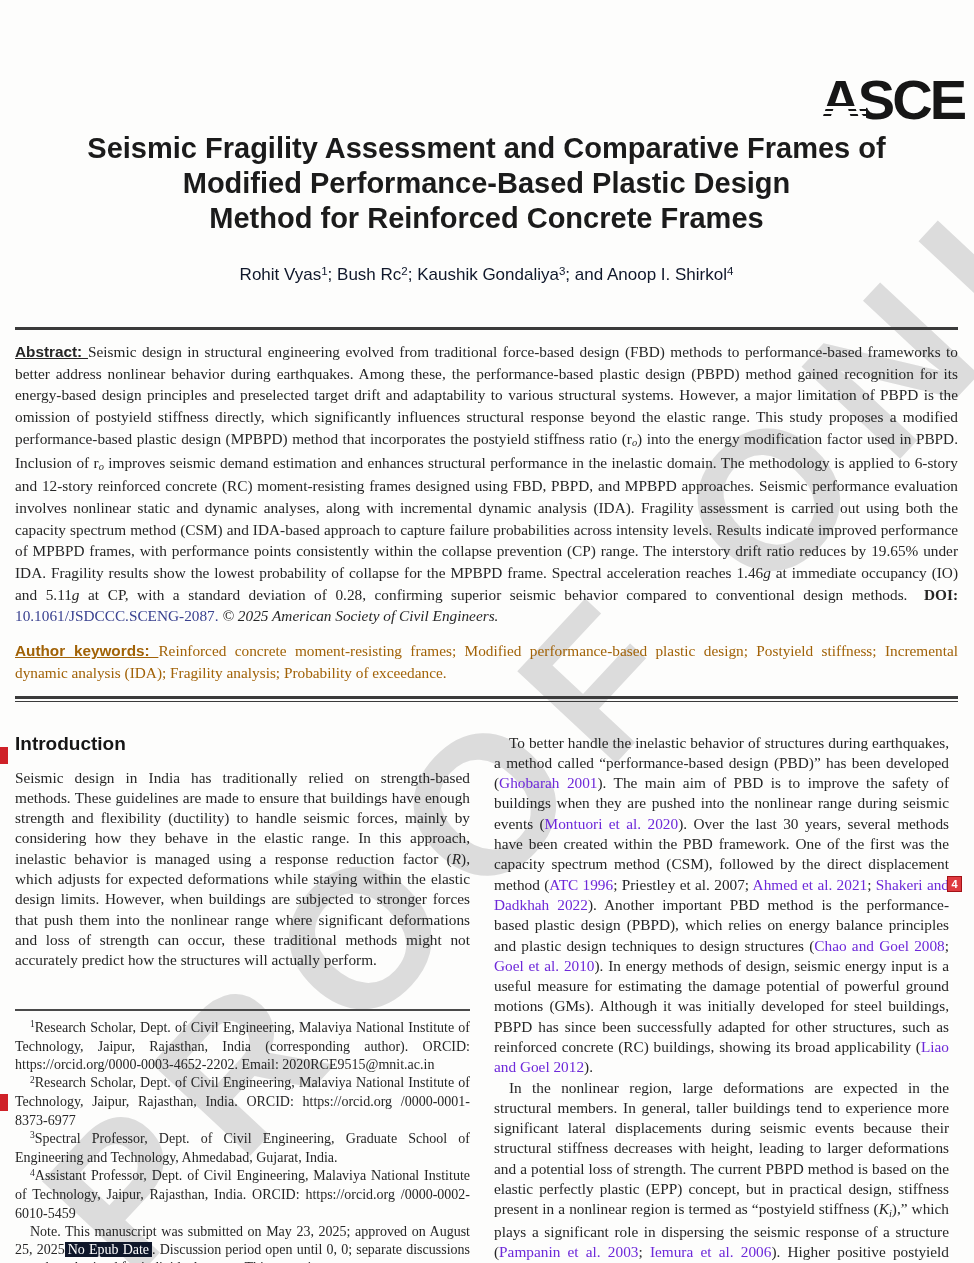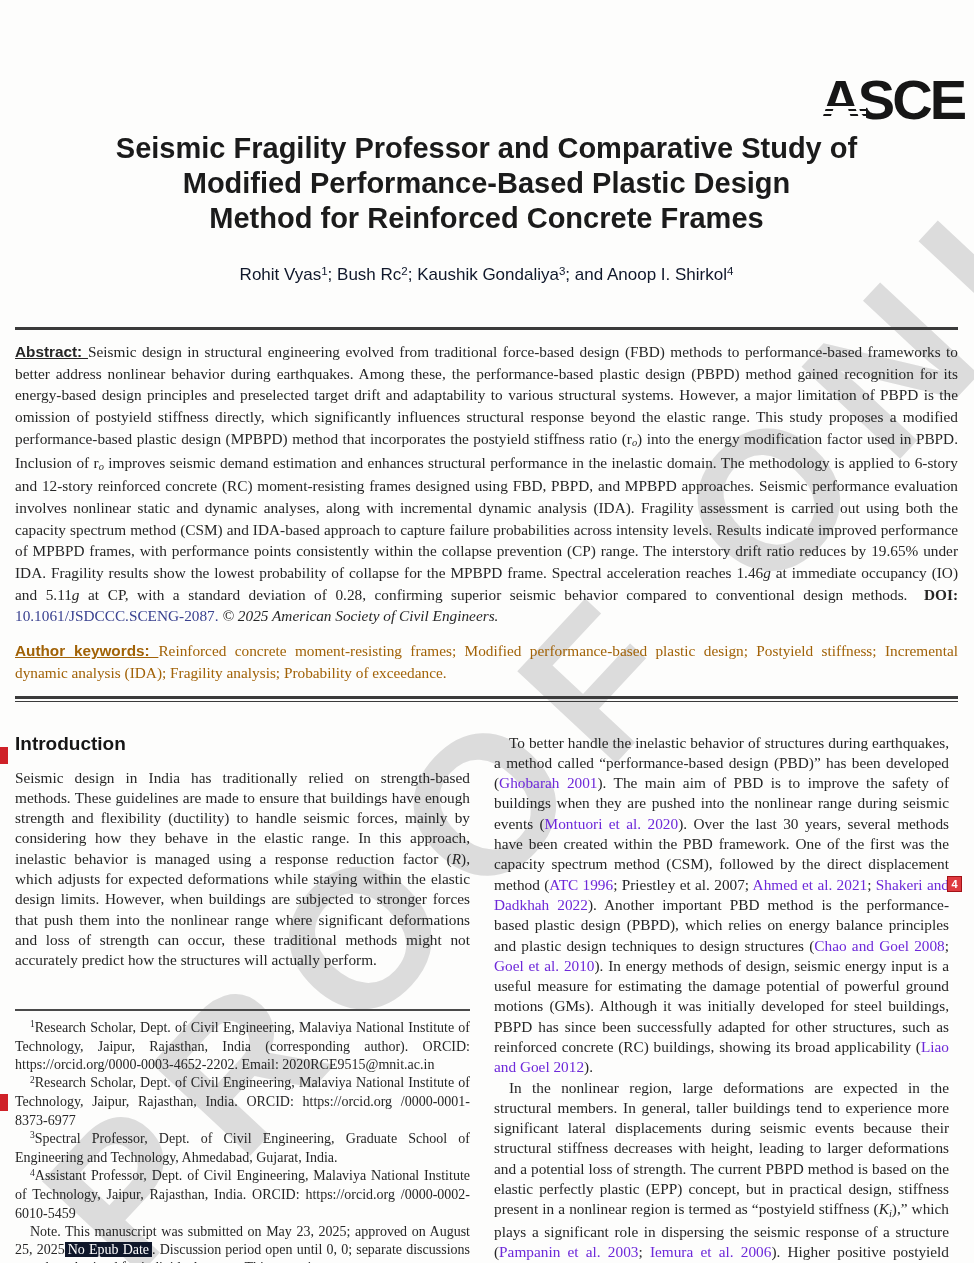--- a/index.html
+++ b/index.html
@@ -101,21 +101,21 @@
     <div class="logo-stripes"></div>
   </div>
 
   <div class="mark-left m1"></div>
   <div class="mark-left m2"></div>
   <div class="mark-num">4</div>
 
   <div class="content">
 
     <div class="title">
-      <div>Seismic Fragility Professor and Comparative Study of</div>
+      <div>Seismic Fragility Assessment and Comparative Frames of</div>
       <div>Modified Performance-Based Plastic Design</div>
       <div>Method for Reinforced Concrete Frames</div>
     </div>
 
     <div class="authors"><span>Rohit Vyas</span><span class="seg-sup">1</span><span>; Bush Rc</span><span class="seg-sup">2</span><span>; Kaushik Gondaliya</span><span class="seg-sup">3</span><span>; and Anoop I. Shirkol</span><span class="seg-sup">4</span></div>
 
     <div class="rule-thick"></div>
 
     <div class="abstract"><span class="seg-labelb">Abstract: </span><span>Seismic design in structural engineering evolved from traditional force-based design (FBD) methods to performance-based frameworks to better address nonlinear behavior during earthquakes. Among these, the performance-based plastic design (PBPD) method gained recognition for its energy-based design principles and preselected target drift and adaptability to various structural systems. However, a major limitation of PBPD is the omission of postyield stiffness directly, which significantly influences structural response beyond the elastic range. This study proposes a modified performance-based plastic design (MPBPD) method that incorporates the postyield stiffness ratio (r</span><span class="seg-sub">o</span><span>) into the energy modification factor used in PBPD. Inclusion of r</span><span class="seg-sub">o</span><span> improves seismic demand estimation and enhances structural performance in the inelastic domain. The methodology is applied to 6-story and 12-story reinforced concrete (RC) moment-resisting frames designed using FBD, PBPD, and MPBPD approaches. Seismic performance evaluation involves nonlinear static and dynamic analyses, along with incremental dynamic analysis (IDA). Fragility assessment is carried out using both the capacity spectrum method (CSM) and IDA-based approach to capture failure probabilities across intensity levels. Results indicate improved performance of MPBPD frames, with performance points consistently within the collapse prevention (CP) range. The interstory drift ratio reduces by 19.65% under IDA. Fragility results show the lowest probability of collapse for the MPBPD frame. Spectral acceleration reaches 1.46</span><span class="seg-i">g</span><span> at immediate occupancy (IO) and 5.11</span><span class="seg-i">g</span><span> at CP, with a standard deviation of 0.28, confirming superior seismic behavior compared to conventional design methods. </span><span class="seg-b">DOI: </span><span class="seg-linkb">10.1061/JSDCCC.SCENG-2087.</span><span> </span><span class="seg-i">© 2025 American Society of Civil Engineers.</span></div>
 

